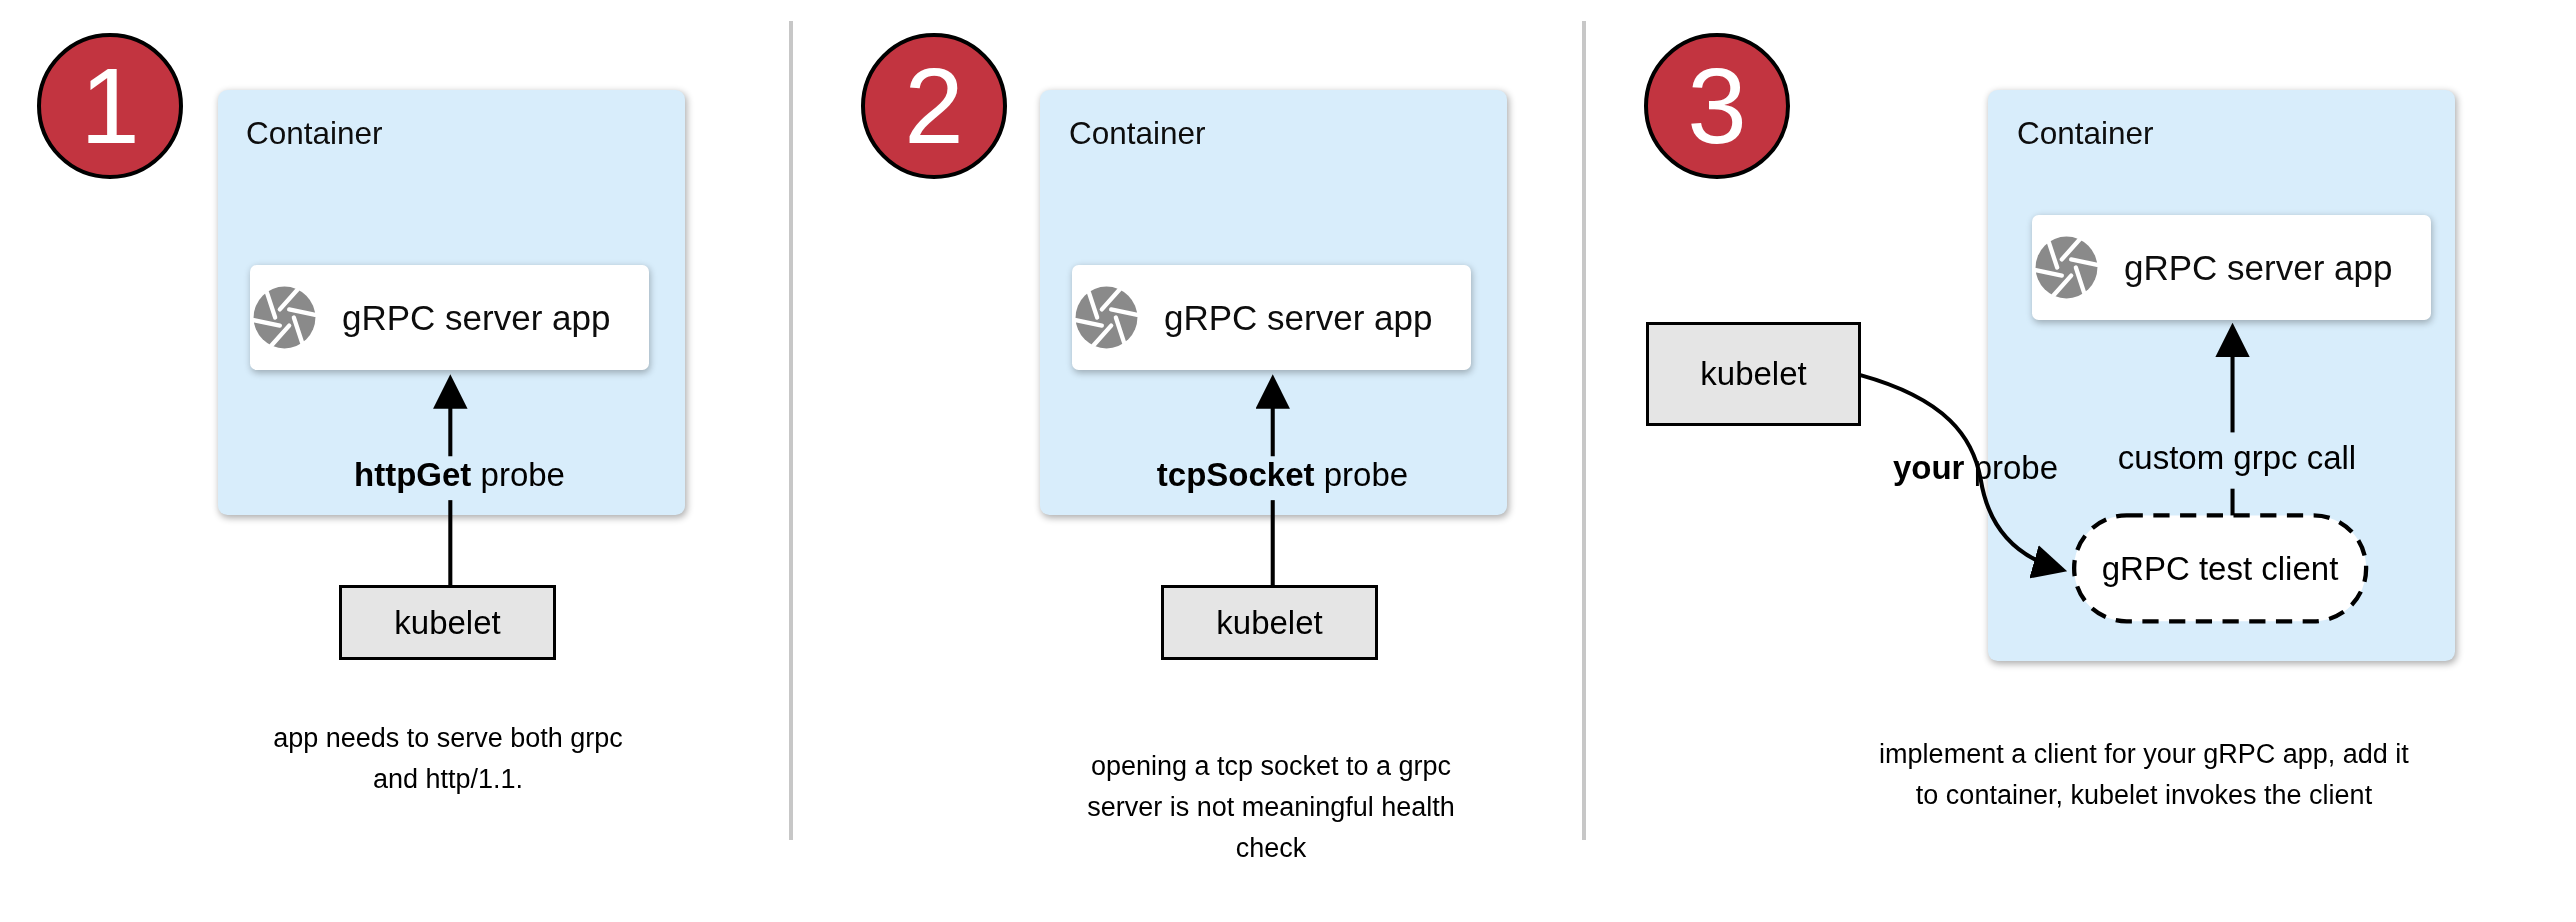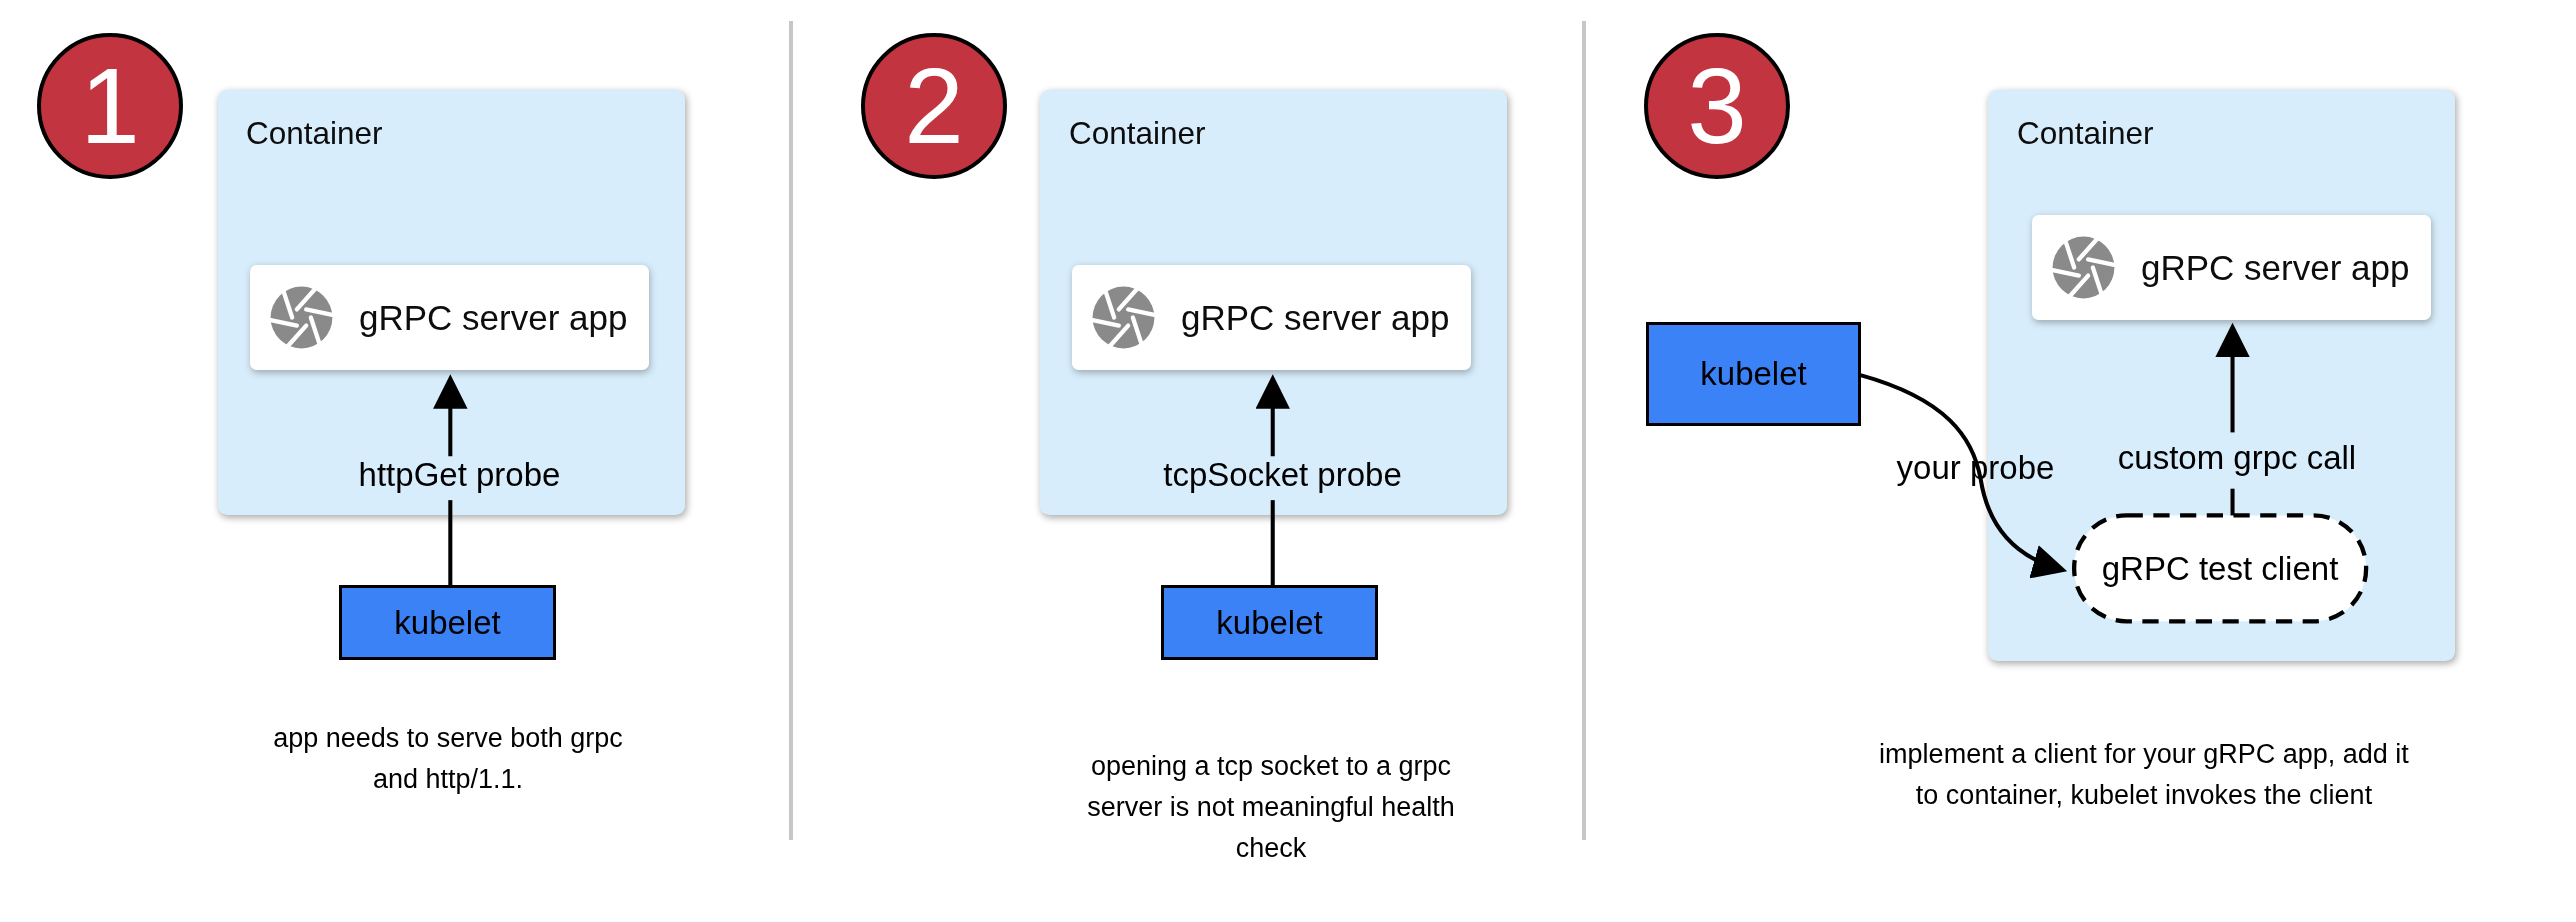--- a/index.html
+++ b/index.html
@@ -15,34 +15,34 @@
     color:#fff;font-size:107px;line-height:1;z-index:2;
   }
   .container-box{
     width:467px;background:#d8edfb;border-radius:9.5px;
     box-shadow:1.9px 2.9px 7.6px rgba(0,0,0,.32);z-index:1;
   }
   .container-label{font-size:31.5px;color:#0d0d0d;z-index:4;}
   .app-box{
     width:399px;height:105px;background:#fff;border-radius:6.7px;
     box-shadow:1px 2.9px 7.6px rgba(0,0,0,.28);
-    display:flex;align-items:center;padding-left:17px;box-sizing:border-box;z-index:2;
+    display:flex;align-items:center;box-sizing:border-box;z-index:2;
   }
   .app-label{font-size:35px;margin-left:23px;color:#0d0d0d;white-space:nowrap;}
   .probe-label{
     font-size:33px;transform:translate(-50%,-50%);white-space:nowrap;
     color:#000;z-index:4;
   }
-  .probe-label .b{font-weight:400;margin-left:19px;}
+  .probe-label .b{font-weight:700;margin-left:19px;}
   .plain-label{
     font-size:33px;transform:translate(-50%,-50%);white-space:nowrap;
     color:#000;z-index:4;
   }
   .kubelet-box{
-    background:#3b82f6;border:3.8px solid #000;box-sizing:border-box;
+    background:#e5e5e5;border:3.8px solid #000;box-sizing:border-box;
     display:flex;align-items:center;justify-content:center;
     font-size:33px;color:#000;z-index:2;
   }
   .caption{
     transform:translateX(-50%);text-align:center;font-size:27px;
     line-height:41px;color:#000;z-index:4;
   }
   .caption div{white-space:nowrap;}
   .divider{width:3.8px;background:#c7c7c7;z-index:0;}
   #overlay{position:absolute;left:0;top:0;z-index:3;pointer-events:none;}

